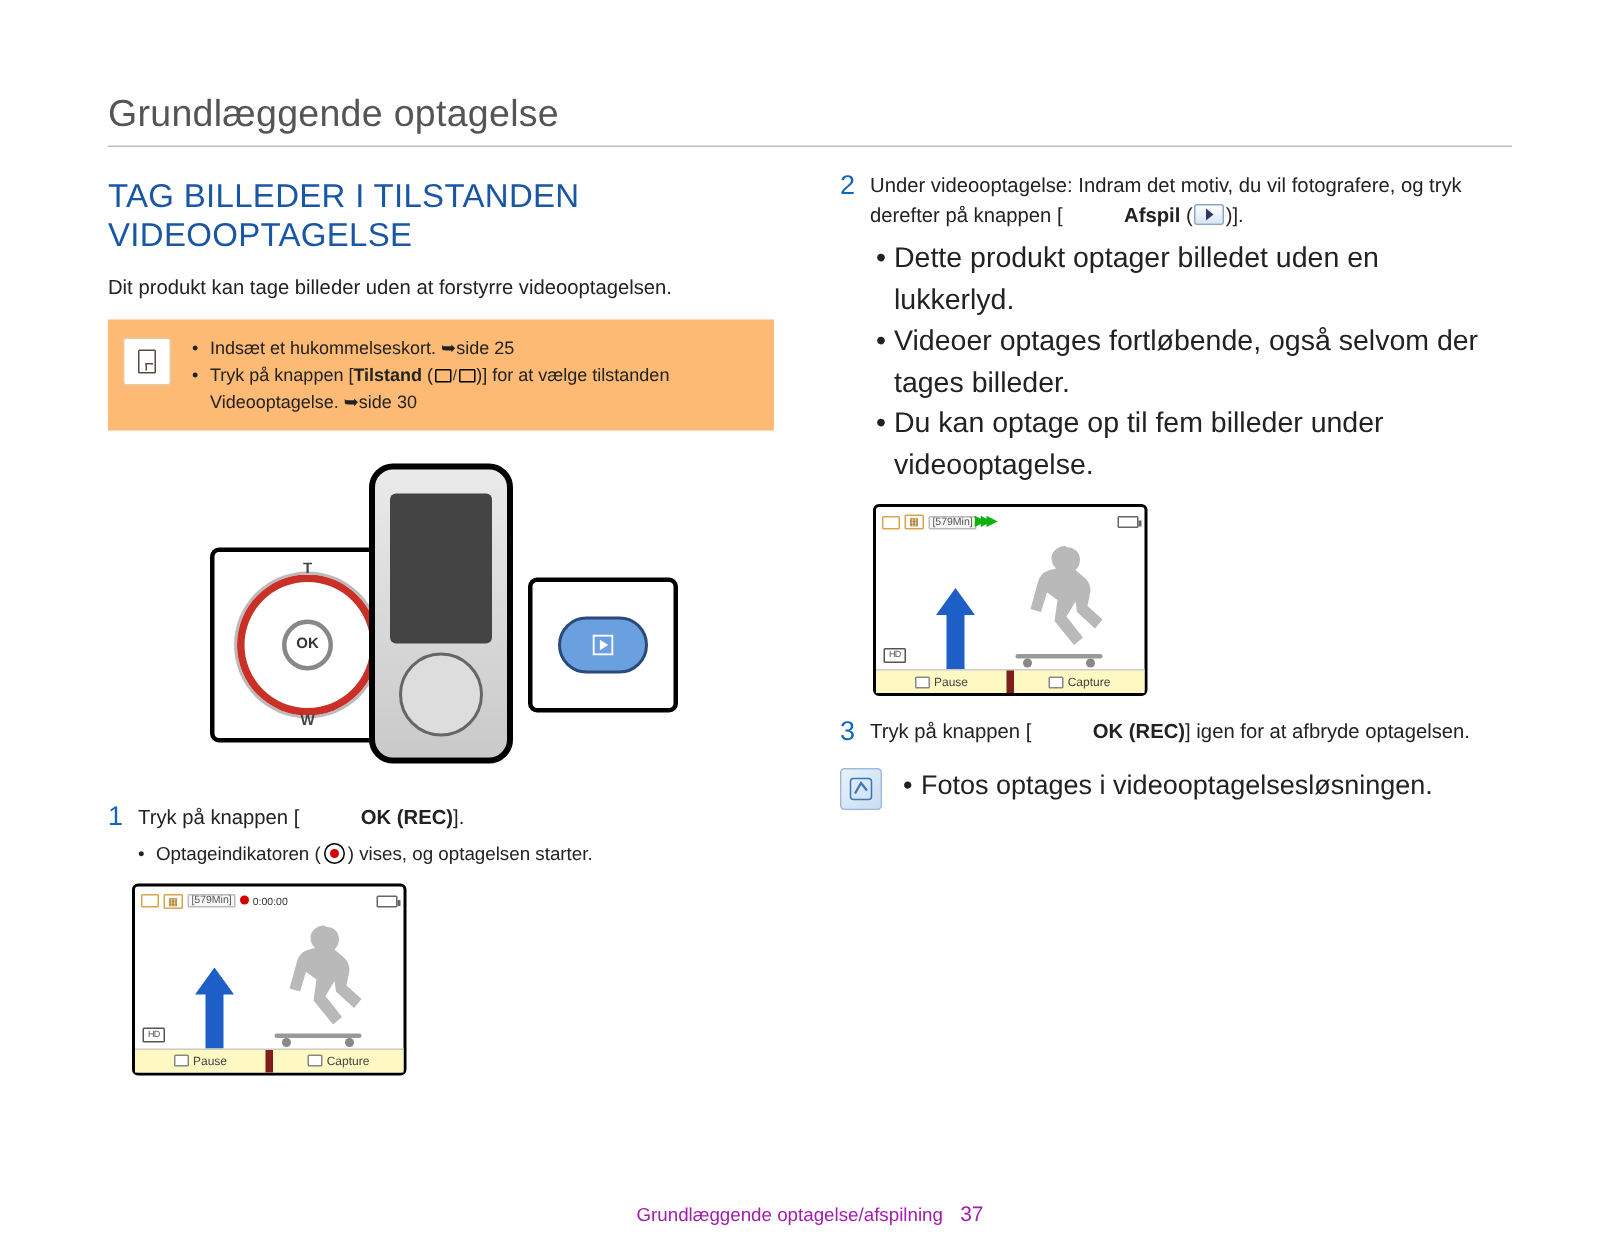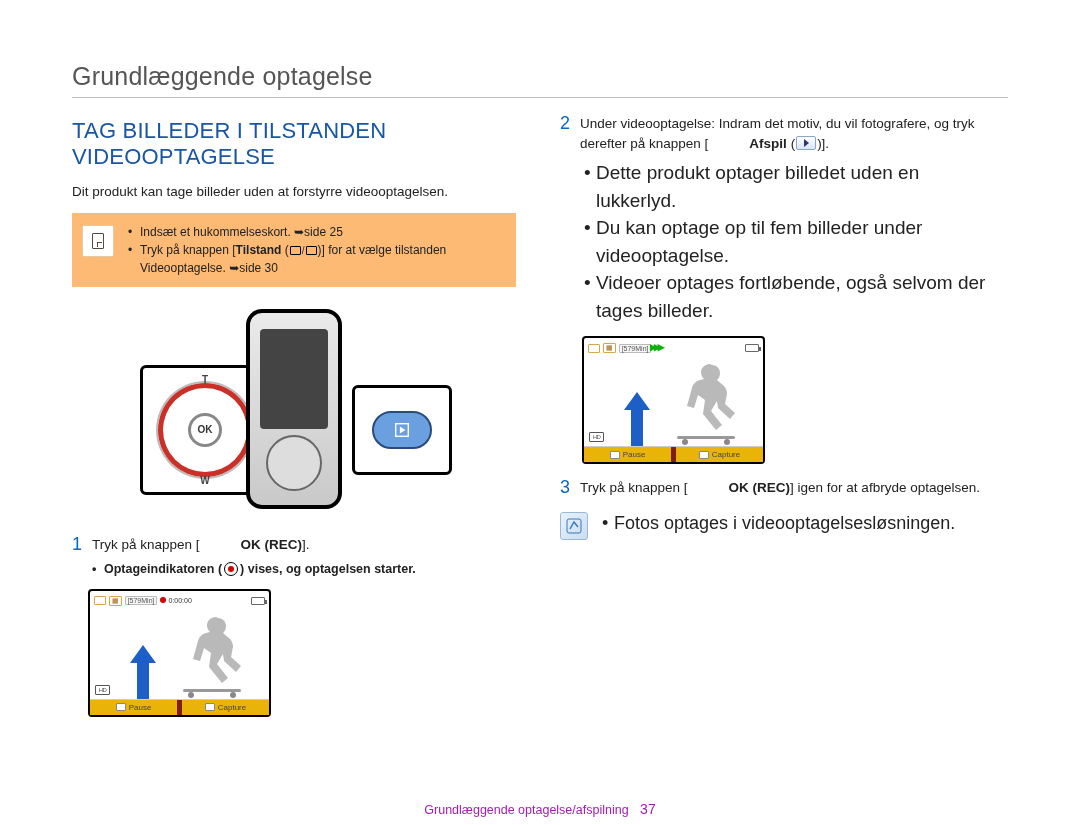--- a/index.html
+++ b/index.html
@@ -162,21 +162,21 @@
   .play-btn{
     width:60px;height:38px;border-radius:19px;
     background:#6aa0e0;border:2px solid #2a4a7a;
     display:flex;align-items:center;justify-content:center;
   }
   .play-btn svg{width:14px;height:14px}
   .step-row { display:flex; gap:10px; align-items:flex-start; margin-bottom:6px; }
   .step-num { color:#0b68c2; font-size:18px; font-weight:400; line-height:1; }
   .step-body { font-size:13.5px; color:#222; line-height:1.45; flex:1; }
   .step-body .bold { font-weight:700;margin-left:41px; }
-  .sub-bullets { margin-top:4px; margin-left:18px;font-weight:bold; }
+  .sub-bullets { margin-top:4px; margin-left:18px; }
   .sub-bullets li { font-size:13.5px; }
   .rec-ind{
     display:inline-flex;align-items:center;justify-content:center;
     width:14px;height:14px;border:1.5px solid #000;border-radius:50%;
     vertical-align:middle;margin:0 2px;position:relative;top:-1px;
   }
   .rec-ind::after{content:'';width:6px;height:6px;border-radius:50%;background:#d60000;}
   .inline-icon-box{
     display:inline-flex;align-items:center;justify-content:center;
     width:20px;height:14px;border:1px solid #8aa5c6;border-radius:2px;
@@ -208,21 +208,21 @@
   }
   .skater svg{width:80px;height:84px;}
   .arrow-up{
     position:absolute; left:40px; bottom:14px;
     width:26px;height:56px;
   }
   .arrow-up svg{width:26px;height:56px;}
   .hd-badge{position:absolute;left:5px;bottom:20px;width:15px;height:10px;border:1px solid #555;border-radius:1px;font-size:6px;display:flex;align-items:center;justify-content:center;color:#555;letter-spacing:-0.5px;background:#fff;}
   .ss-bottom{
     position:absolute;left:0;right:0;bottom:0;height:16px;
-    border-top:1px solid #ccc;background:#eab308;display:flex;font-size:8px;color:#444;
+    border-top:1px solid #ccc;background:#fef9c3;display:flex;font-size:8px;color:#444;
   }
   .ss-bottom .half{flex:1;display:flex;align-items:center;justify-content:center;gap:3px;}
   .ss-bottom .half + .half{border-left:5px solid #7f1d1d;}
   .ss-bottom .k{width:10px;height:8px;border:1px solid #888;border-radius:1px;background:#fff;}
   .note-box{
     display:flex;gap:12px;align-items:flex-start;
     background:#fff;margin-top:4px; padding-left:0;
   }
   .note-icon{
     width:28px;height:28px;flex-shrink:0;
@@ -347,22 +347,22 @@
       <div class="step-row">
         <div class="step-num">2</div>
         <div class="step-body">
           <span>Under videooptagelse: Indram det motiv, du vil fotografere, og tryk derefter på knappen [</span><span class="bold">Afspil</span><span> (</span><span class="inline-icon-box">
               <span class="tri"></span>
             </span><span>)].</span>
         </div>
       </div>
       <ul class="bullets indent">
         <li>Dette produkt optager billedet uden en lukkerlyd.</li>
+        <li>Videoer optages fortløbende, også selvom der tages billeder.</li>
         <li>Du kan optage op til fem billeder under videooptagelse.</li>
-        <li>Videoer optages fortløbende, også selvom der tages billeder.</li>
       </ul>
 
       <div class="screenshot">
         <div class="ss-topbar">
           <span class="folder"></span>
           <span class="res">▦</span>
           <span class="time-badge">[579Min]</span>
           <span class="batt"></span>
         </div>
         <div class="ss-ffwd">▶▶▶</div>

